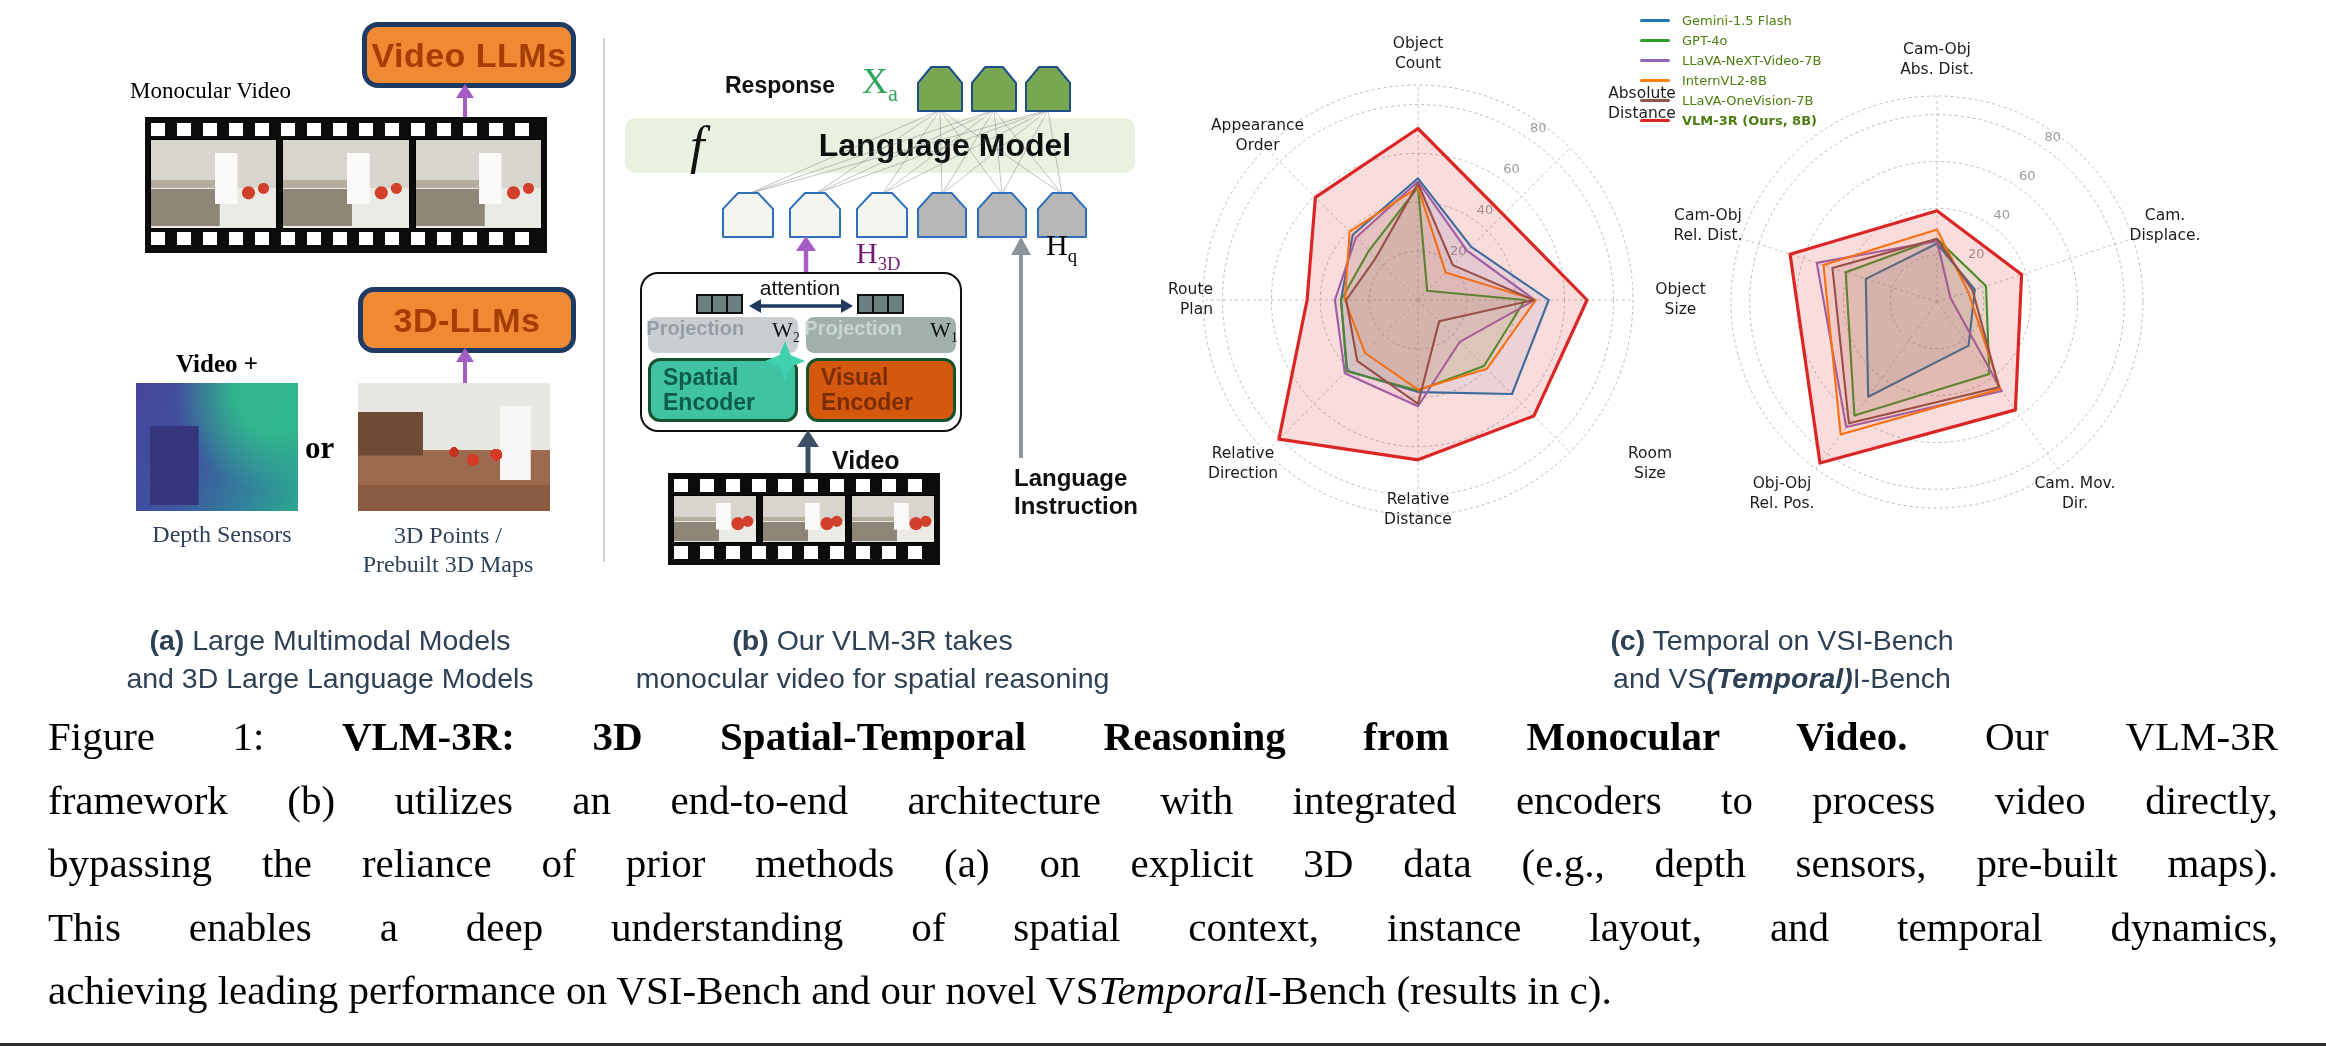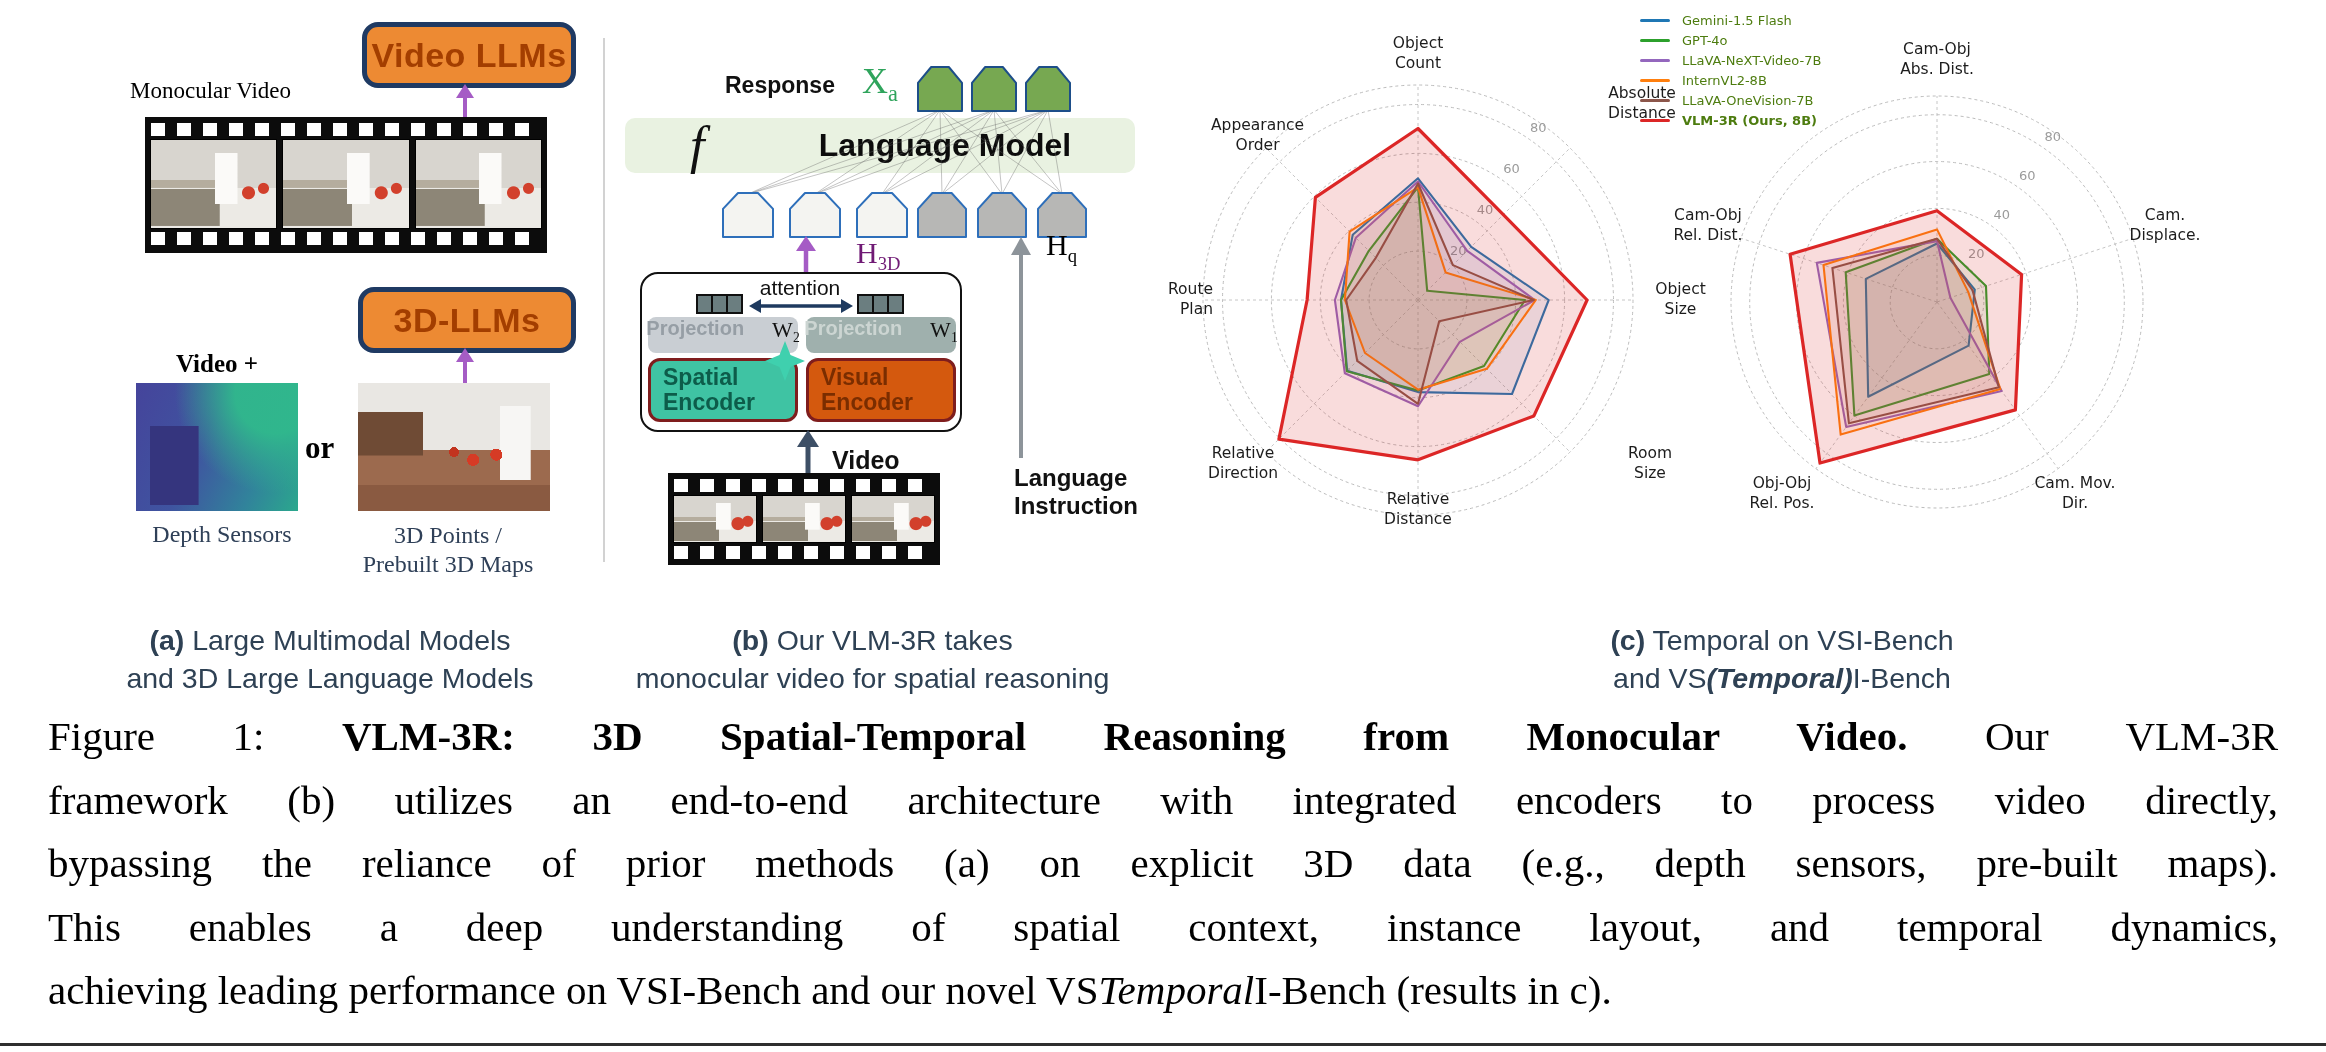--- a/index.html
+++ b/index.html
@@ -47,21 +47,21 @@
   
   .llmbox{background:#ed8a33;border:5px solid #1f3a63;border-radius:16px;
     display:flex;align-items:center;justify-content:center;
     font-weight:800;font-size:34px;color:#a33e00;letter-spacing:.5px;box-sizing:border-box;}
 
   
   .lmbar{background:#e9f2e1;border-radius:10px;}
   .attbox{background:#fff;border:2.5px solid #111;border-radius:18px;box-sizing:border-box;}
   .projbox{border-radius:8px;display:flex;align-items:flex-start;justify-content:center;
     font-weight:bold;font-size:20px;box-sizing:border-box;gap:28px;}
-  .encbox{border:3px solid #7f1d1d;border-radius:12px;box-sizing:border-box;
+  .encbox{border:3px solid #14532d;border-radius:12px;box-sizing:border-box;
     display:flex;flex-direction:column;align-items:flex-start;justify-content:center;
     padding-left:12px;font-weight:800;font-size:23px;line-height:1.08;}
   .grid3{display:flex;}
   .grid3 span{width:13px;height:16px;background:#6b7e80;border:2px solid #101010;margin-left:-2px;}
 
   
   .axlab{font-size:15.5px;line-height:1.28;color:#1c1c1c;text-align:center;}
   .legend-row{display:flex;align-items:center;height:15px;margin-bottom:5px;}
   .legend-row .swatch{width:30px;height:3.5px;border-radius:2px;margin-right:12px;flex:none;}
   .legend-row .llab{font-size:13px;color:#4d7c0f;white-space:nowrap;}

